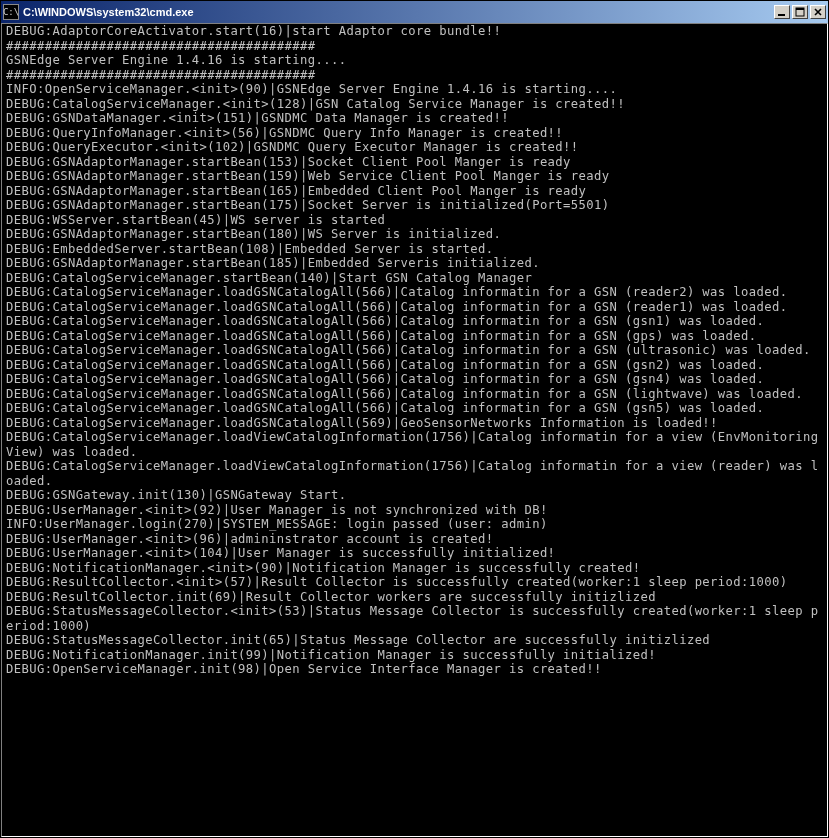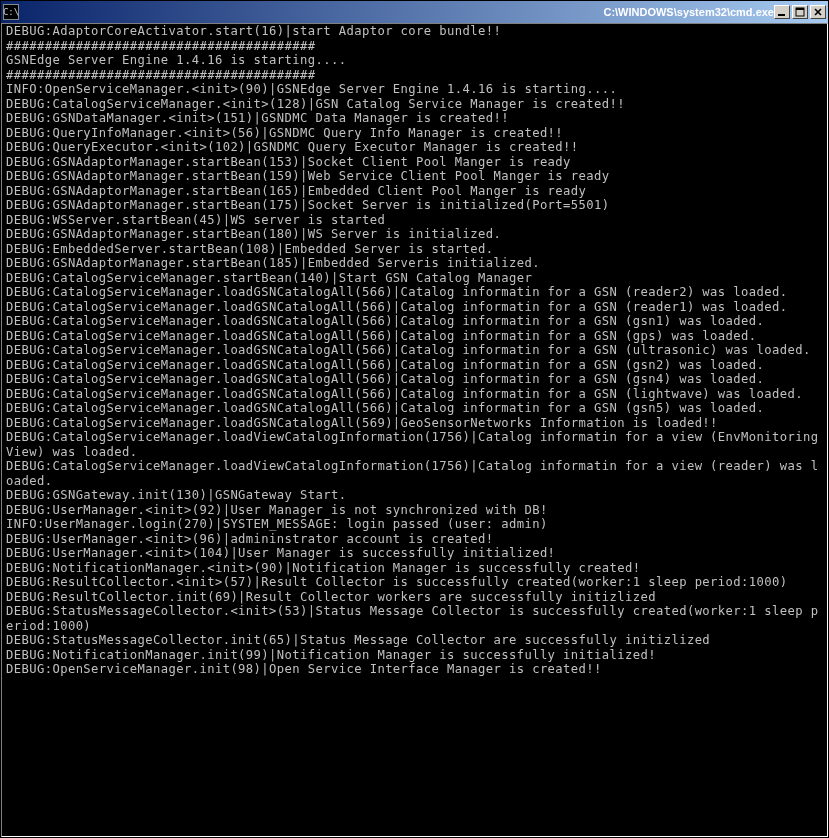--- a/index.html
+++ b/index.html
@@ -41,21 +41,20 @@
       justify-content: center;
       font-size: 9px;
       color: #ccc;
       font-family: monospace;
     }
     .titlebar-title {
       color: #fff;
       font-size: 11px;
       font-weight: bold;
       flex: 1;
-      text-align: right;
     }
     .titlebar-buttons {
       display: flex;
       gap: 2px;
     }
     .titlebar-btn {
       width: 16px;
       height: 14px;
       background: #d4d0c8;
       border: 1px solid;

